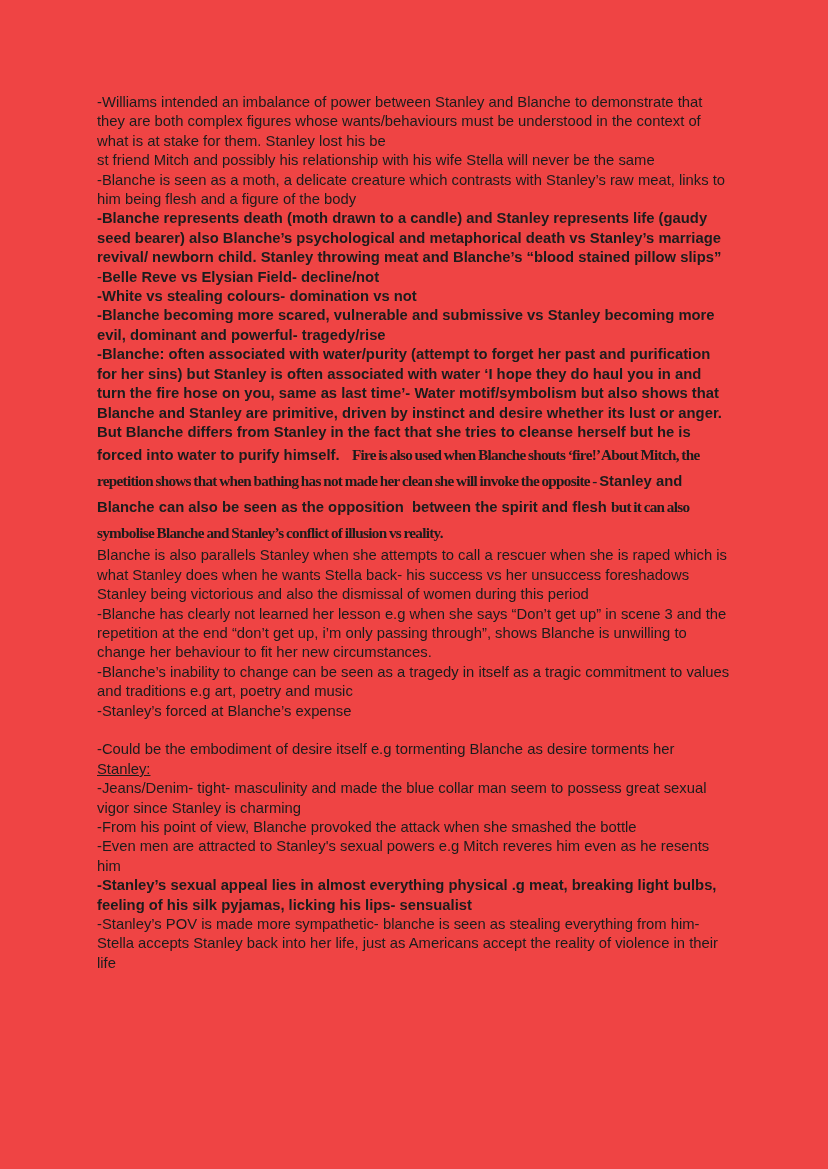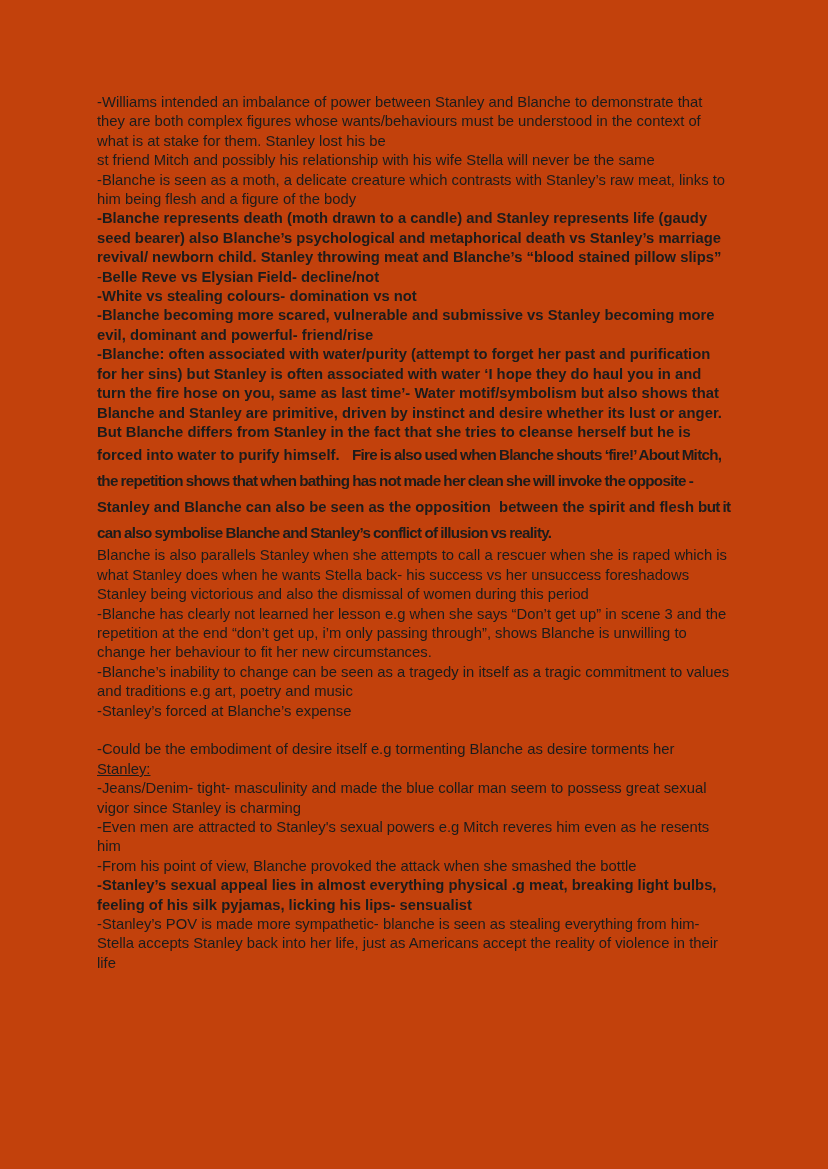--- a/index.html
+++ b/index.html
@@ -4,21 +4,21 @@
 <style>
   html, body {
     margin: 0;
     padding: 0;
     background: #ffffff;
   }
   .page {
     position: relative;
     width: 828px;
     height: 1169px;
-    background: #c2410c;
+    background: #ef4444;
     overflow: hidden;
     font-family: "Liberation Sans", sans-serif;
   }
   .content {
     position: absolute;
     left: 97px;
     top: 93px;
     width: 636px;
     font-size: 14.8px;
     line-height: 19.4px;
@@ -30,41 +30,42 @@
   .seg-regular { font-weight: 400; }
   .seg-bold { font-weight: 700; }
   .seg-underline { font-weight: 400; text-decoration: underline; }
   
   .seg-cond {
     font-weight: 700;
     font-size: 15.2px;
     letter-spacing: -0.7px;
     word-spacing: -0.6px;
     line-height: 26px;
+    font-family: Liberation Serif, serif;
   }
 </style>
 </head>
 <body>
 
 <div class="page">
   <div class="content" id="doc-content">
       <div class="para"><span class="seg-regular">-Williams intended an imbalance of power between Stanley and Blanche to demonstrate that they are both complex figures whose wants/behaviours must be understood in the context of what is at stake for them. Stanley lost his be</span></div>
       <div class="para"><span class="seg-regular">st friend Mitch and possibly his relationship with his wife Stella will never be the same</span></div>
       <div class="para"><span class="seg-regular">-Blanche is seen as a moth, a delicate creature which contrasts with Stanley’s raw meat, links to him being flesh and a figure of the body</span></div>
       <div class="para"><span class="seg-bold">-Blanche represents death (moth drawn to a candle) and Stanley represents life (gaudy seed bearer) also Blanche’s psychological and metaphorical death vs Stanley’s marriage revival/ newborn child. Stanley throwing meat and Blanche’s “blood stained pillow slips”</span></div>
       <div class="para"><span class="seg-regular">-</span><span class="seg-bold">Belle Reve vs Elysian Field- decline/not</span></div>
       <div class="para"><span class="seg-bold">-White vs stealing colours- domination vs not</span></div>
-      <div class="para"><span class="seg-bold">-Blanche becoming more scared, vulnerable and submissive vs Stanley becoming more evil, dominant and powerful- friend/rise</span></div>
+      <div class="para"><span class="seg-bold">-Blanche becoming more scared, vulnerable and submissive vs Stanley becoming more evil, dominant and powerful- tragedy/rise</span></div>
       <div class="para"><span class="seg-bold">-Blanche: often associated with water/purity (attempt to forget her past and purification for her sins) but Stanley is often associated with water ‘I hope they do haul you in and turn the fire hose on you, same as last time’- Water motif/symbolism but also shows that Blanche and Stanley are primitive, driven by instinct and desire whether its lust or anger. But Blanche differs from Stanley in the fact that she tries to cleanse herself but he is forced into water to purify himself.&nbsp;&nbsp; </span><span class="seg-cond">Fire is also used when Blanche shouts ‘fire!’ About Mitch, the repetition shows that when bathing has not made her clean she will invoke the opposite - </span><span class="seg-bold">Stanley and Blanche can also be seen as the opposition &nbsp;between the spirit and flesh </span><span class="seg-cond">but it can also symbolise Blanche and Stanley’s conflict of illusion vs reality.</span></div>
       <div class="para"><span class="seg-regular">Blanche is also parallels Stanley when she attempts to call a rescuer when she is raped which is what Stanley does when he wants Stella back- his success vs her unsuccess foreshadows Stanley being victorious and also the dismissal of women during this period</span></div>
       <div class="para"><span class="seg-regular">-Blanche has clearly not learned her lesson e.g when she says “Don’t get up” in scene 3 and the repetition at the end “don’t get up, i’m only passing through”, shows Blanche is unwilling to change her behaviour to fit her new circumstances.</span></div>
       <div class="para"><span class="seg-regular">-Blanche’s inability to change can be seen as a tragedy in itself as a tragic commitment to values and traditions e.g art, poetry and music</span></div>
       <div class="para"><span class="seg-regular">-Stanley’s forced at Blanche’s expense</span></div>
       <div class="para blank"></div>
       <div class="para"><span class="seg-regular">-Could be the embodiment of desire itself e.g tormenting Blanche as desire torments her</span></div>
       <div class="para"><span class="seg-underline">Stanley:</span></div>
       <div class="para"><span class="seg-regular">-Jeans/Denim- tight- masculinity and made the blue collar man seem to possess great sexual vigor since Stanley is charming</span></div>
+      <div class="para"><span class="seg-regular">-From his point of view, Blanche provoked the attack when she smashed the bottle</span></div>
       <div class="para"><span class="seg-regular">-Even men are attracted to Stanley's sexual powers e.g Mitch reveres him even as he resents him</span></div>
-      <div class="para"><span class="seg-regular">-From his point of view, Blanche provoked the attack when she smashed the bottle</span></div>
       <div class="para"><span class="seg-bold">-Stanley’s sexual appeal lies in almost everything physical .g meat, breaking light bulbs, feeling of his silk pyjamas, licking his lips- sensualist</span></div>
       <div class="para"><span class="seg-regular">-Stanley’s POV is made more sympathetic- blanche is seen as stealing everything from him- Stella accepts Stanley back into her life, just as Americans accept the reality of violence in their life</span></div>
     </div>
 </div>
 
 </body></html>

